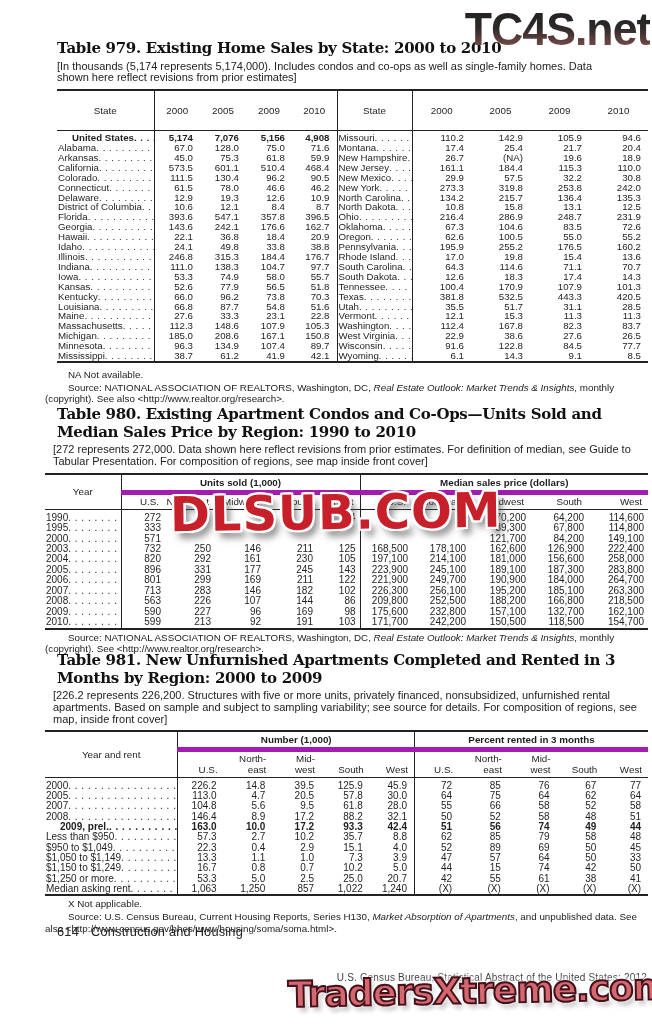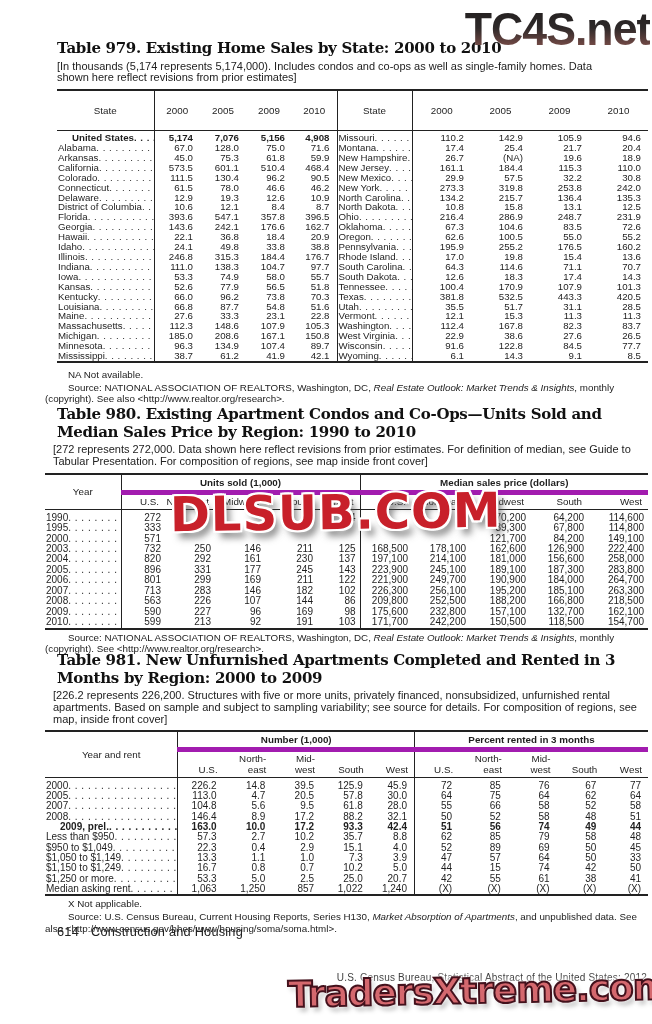--- a/index.html
+++ b/index.html
@@ -739,21 +739,21 @@
             <td class="lbl">
               <div class="lw">
                 <span class="nm">2004</span>
                 <span class="dots"></span>
               </div>
             </td>
             <td class="num">820</td>
             <td class="num">292</td>
             <td class="num">161</td>
             <td class="num">230</td>
-            <td class="num">137</td>
+            <td class="num">105</td>
             <td class="num">197,100</td>
             <td class="num">214,100</td>
             <td class="num">181,000</td>
             <td class="num">156,600</td>
             <td class="num">258,000</td>
           </tr>
           <tr>
             <td class="lbl">
               <div class="lw">
                 <span class="nm">2005</span>

